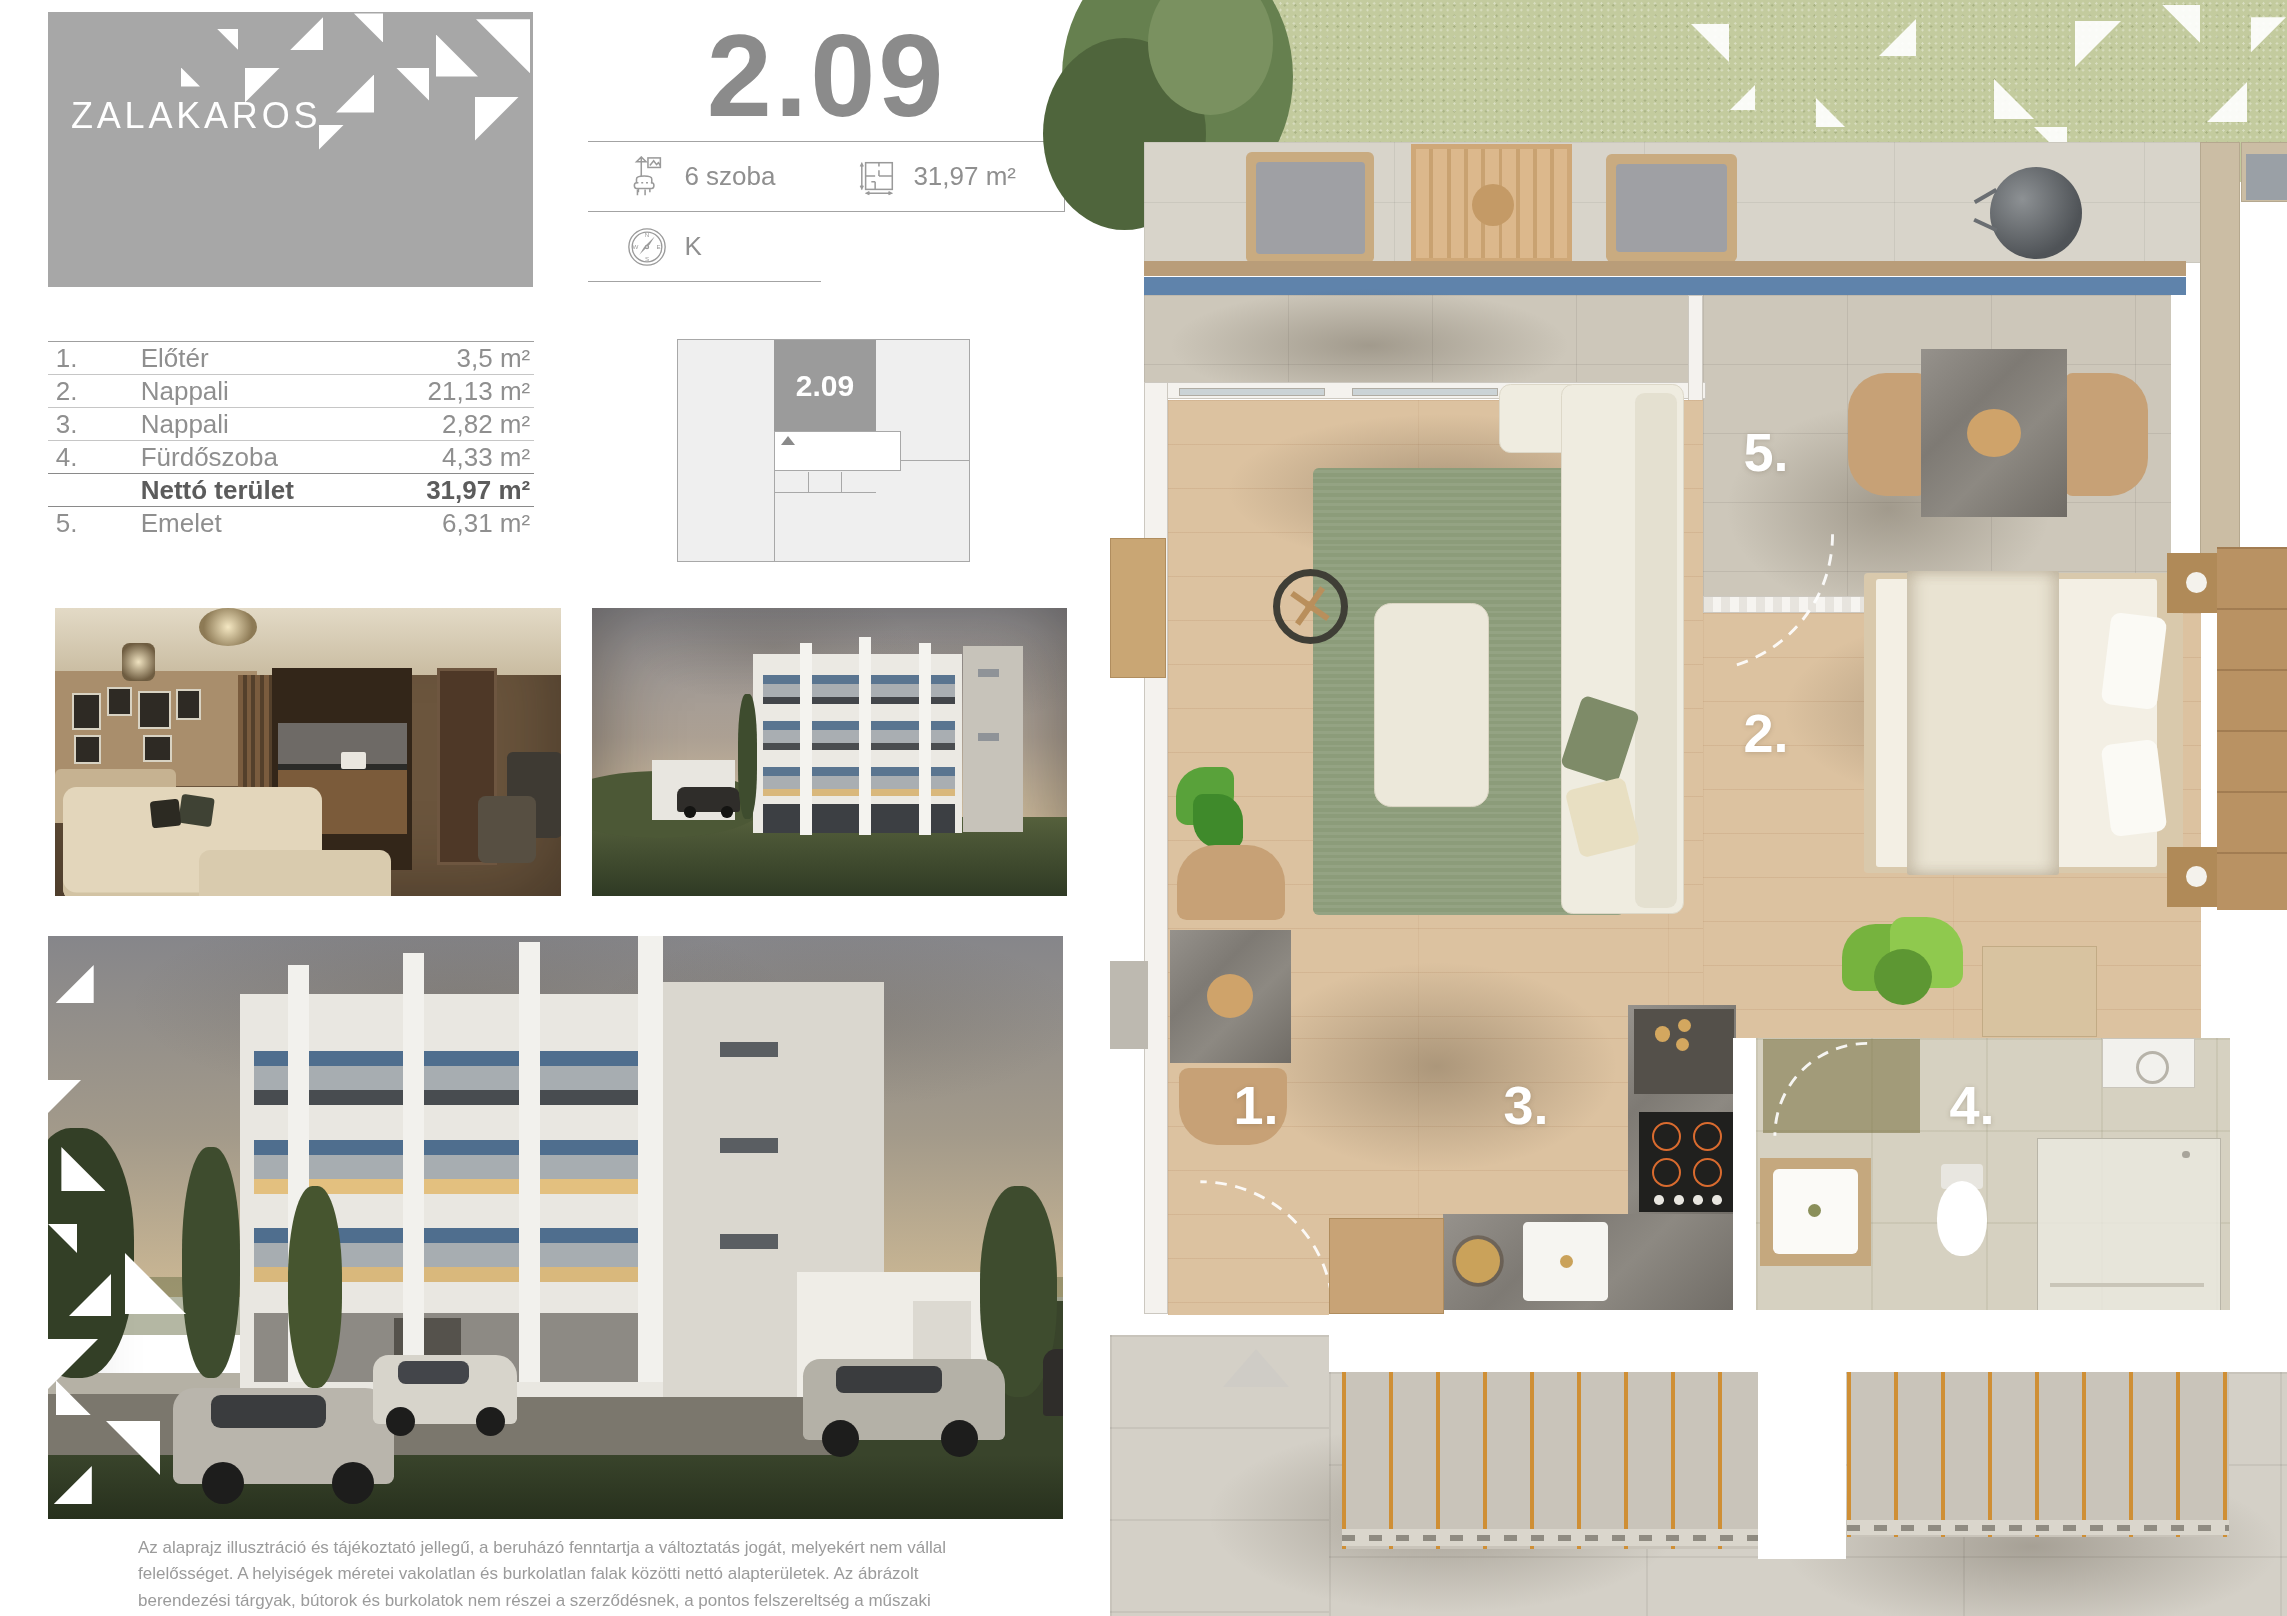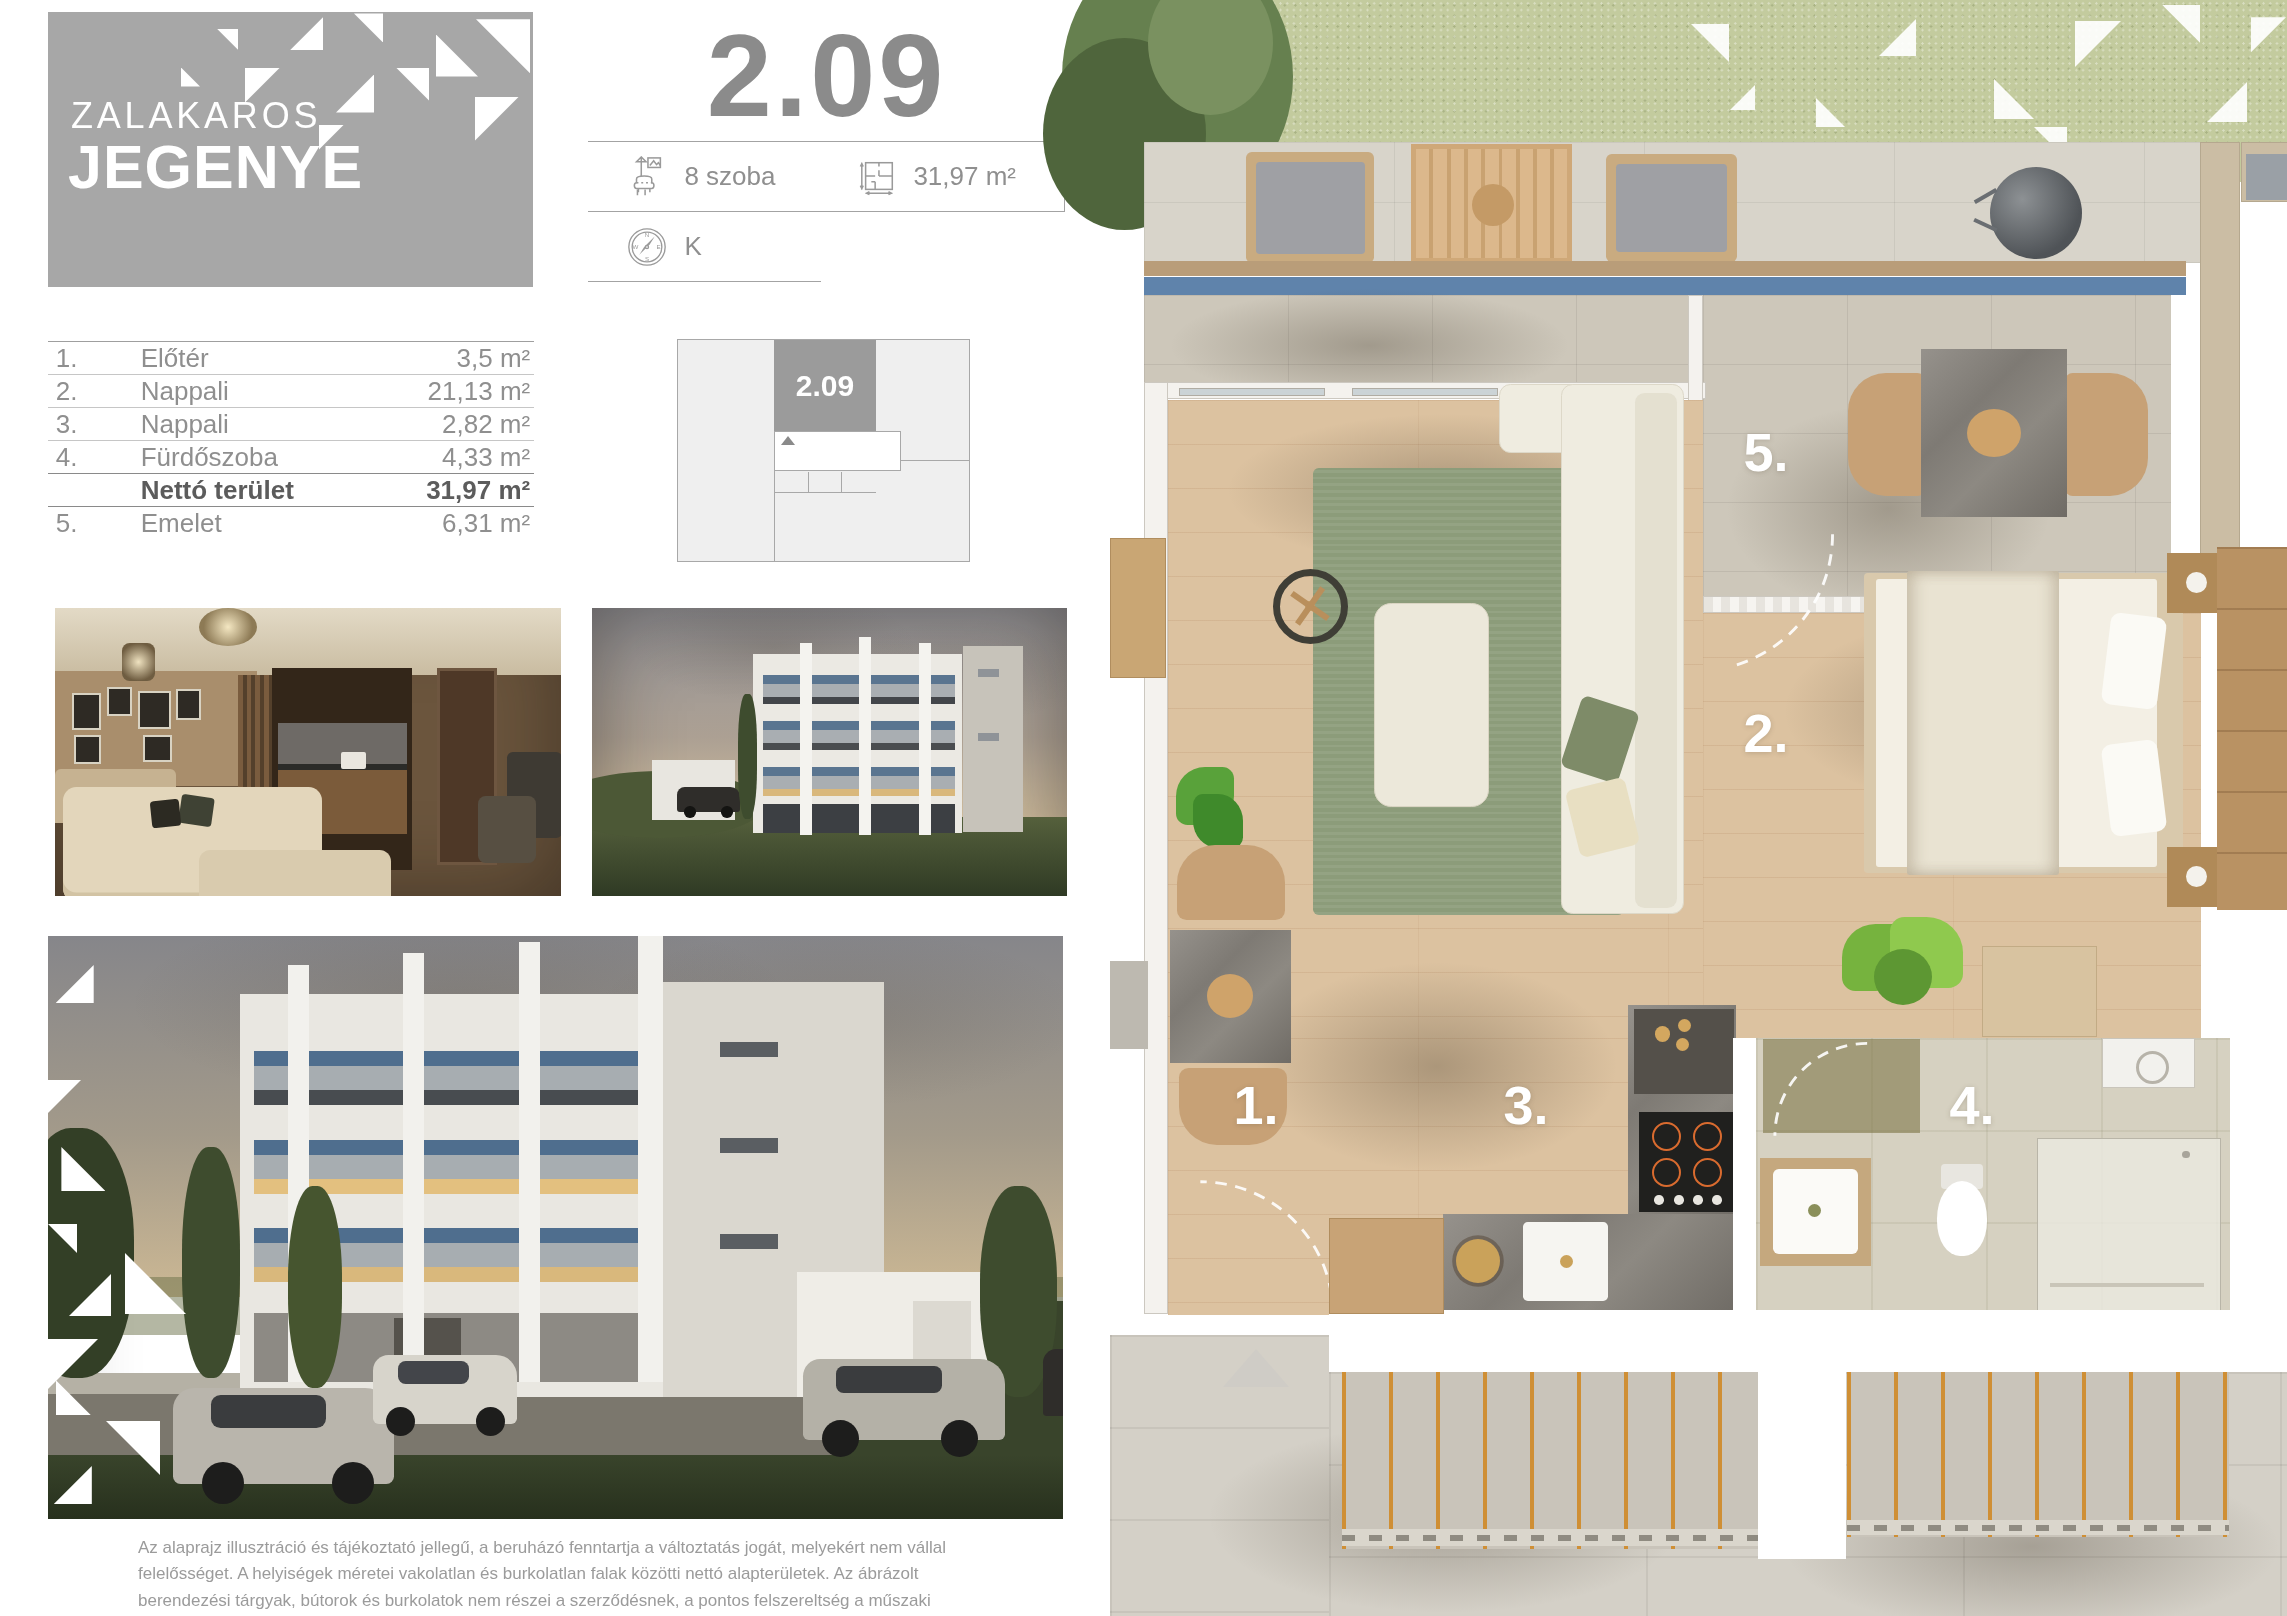--- a/index.html
+++ b/index.html
@@ -80,39 +80,38 @@
     <div class="abs wtri t4" style="left:388px;top:23px;width:42px;height:42px;"></div>
     <div class="abs wtri t4" style="left:133px;top:56px;width:19px;height:19px;"></div>
     <div class="abs wtri t1" style="left:197px;top:56px;width:35px;height:35px;"></div>
     <div class="abs wtri t3" style="left:288px;top:63px;width:38px;height:38px;"></div>
     <div class="abs wtri t2" style="left:348px;top:56px;width:33px;height:33px;"></div>
     <div class="abs wtri t2" style="left:428px;top:7.7px;width:54px;height:54px;"></div>
     <div class="abs wtri t1" style="left:427px;top:85px;width:44px;height:44px;"></div>
     <div class="abs wtri t1" style="left:271px;top:113px;width:25px;height:25px;"></div>
     <div class="abs wtri t2" style="left:169px;top:17.3px;width:21px;height:21px;"></div>
     <div class="abs logo-loc" style="left:23px;top:83px;">ZALAKAROS</div>
-    <div class="abs logo-big" style="left:20px;top:123px;">JEGENYE</div>
   </div>
 
   <div class="abs unit-title" style="left:663px;top:7.7px;width:327px;">2.09</div>
 
   <div class="abs spec-table" style="left:588px;top:141px;width:477px;">
     <div class="spec-cell">
       <span>
         <svg width="44" height="42" viewBox="0 0 46 44" fill="none" stroke="#9a9a9a" stroke-width="1.6">
           <path d="M12 6 l5-5 5 5 z M17 1 v20"></path>
           <path d="M13 41 v-6 M21 41 v-6"></path>
           <rect x="24" y="2" width="13" height="10"></rect>
             <path d="M26 10 l4-5 3 4 2-2 2 3"></path>
           <path d="M12 24 c0-4 16-4 16 0 v4 c3 0 3 6 0 6 h-16 c-3 0 -3-6 0-6 z"></path>
           <path d="M12 28 h16" stroke-dasharray="2 3"></path>
           <path d="M14 34 v4 M26 34 v4"></path>
         </svg>
       </span>
-      <span>8 szoba</span>
+      <span>6 szoba</span>
     </div>
     <div class="spec-cell colL">
       <span>
         <svg width="40" height="40" viewBox="0 0 42 42" fill="none" stroke="#9a9a9a" stroke-width="1.6">
           <rect x="8" y="6" width="28" height="28"></rect>
           <path d="M8 20 h10 M22 20 h14 M22 20 v-6 M22 6 v4 M18 34 v-8 M18 26 h-4"></path>
           <path d="M4 6 v28 M2.5 10l1.5-3 1.5 3 M2.5 30l1.5 3 1.5-3"></path>
           <path d="M8 38 h28 M12 36.5l-3 1.5 3 1.5 M32 36.5l3 1.5-3 1.5"></path>
         </svg>
       </span>

